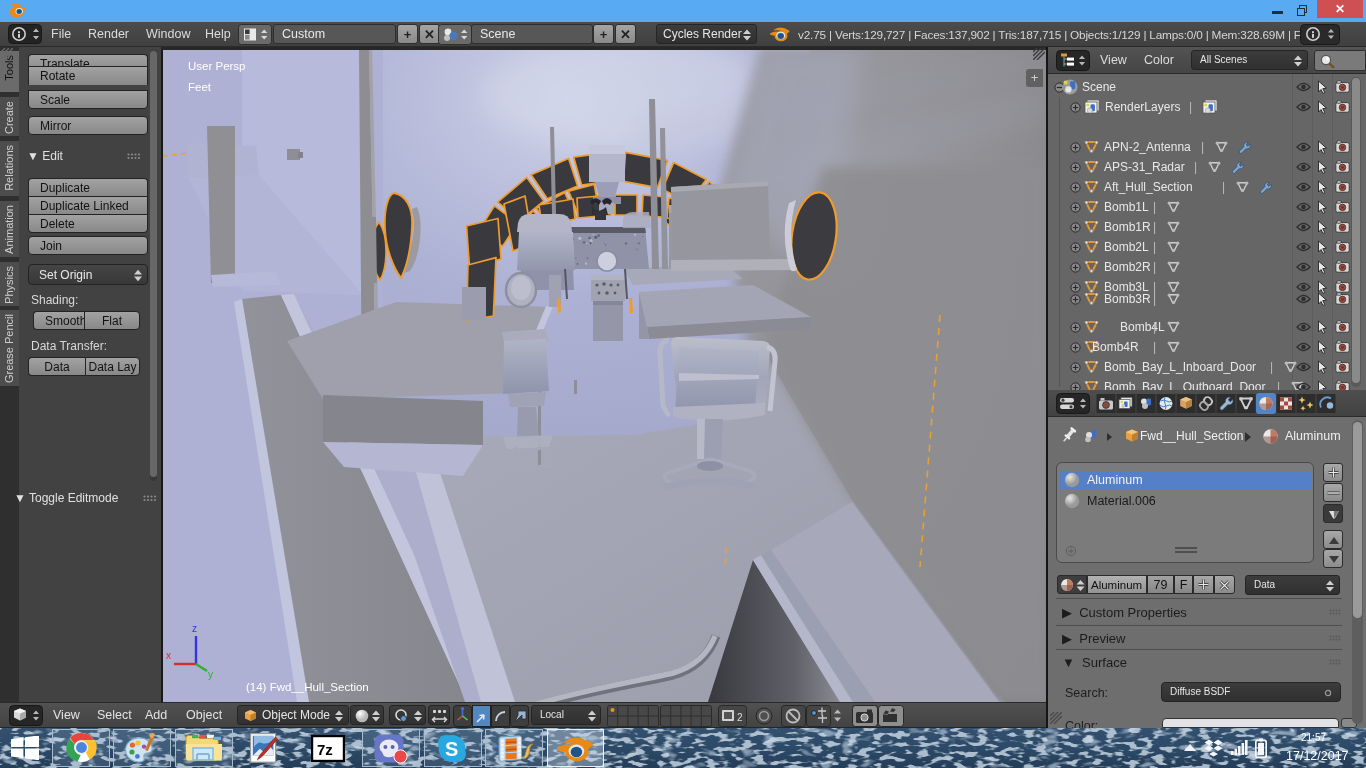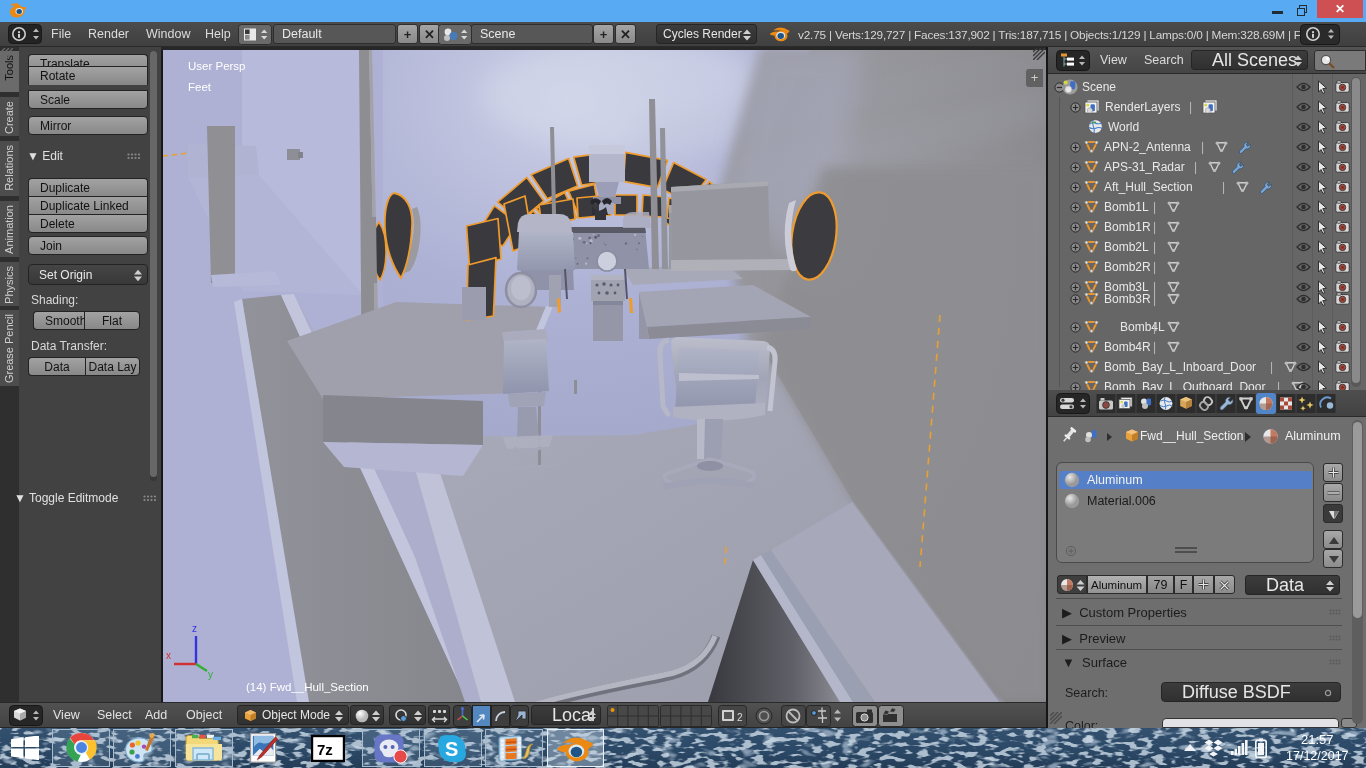--- a/index.html
+++ b/index.html
@@ -22,22 +22,22 @@
   
   #infobar { position:absolute; left:0; top:22px; width:1366px; height:25px;
     background:linear-gradient(#4c4c4c,#404040); border-bottom:1px solid #2a2a2a; }
   .menutxt { position:absolute; top:5px; font-size:12.5px; color:#dcdcdc; }
   .field { position:absolute; height:20px; top:2px; background:#575757; border:1px solid #2e2e2e;
      border-radius:3px; color:#e8e8e8; font-size:12.5px; line-height:18px; padding-left:8px; }
   .sqbtn { position:absolute; top:2px; width:21px; height:20px; border:1px solid #2e2e2e;
      background:linear-gradient(#a5a5a5,#8a8a8a); border-radius:3px; color:#222;
      font-size:13px; text-align:center; line-height:19px; font-weight:bold;}
   .darkdrop { position:absolute; top:2px; height:20px; background:linear-gradient(#3c3c3c,#303030);
-     border:1px solid #252525; border-radius:3px; color:#e6e6e6; font-size:18px;
-     line-height:18px; padding-left:20px;}
+     border:1px solid #252525; border-radius:3px; color:#e6e6e6; font-size:10px;
+     line-height:18px; padding-left:8px;}
   #stats { position:absolute; top:6px; left:798px; font-size:11.8px; color:#d6d6d6; letter-spacing:-0.2px; }
 
   
   #main { position:absolute; left:0; top:47px; width:1366px; height:681px; background:#424242; }
 
   
   #tabstrip { position:absolute; left:0; top:0; width:19px; height:655px; background:#2f2f2f; }
   .vtab { position:absolute; left:0; width:19px; background:#4d4d4d; border-radius:0 0 0 0;
      color:#cfcfcf; font-size:11px; }
   .vtab span { position:absolute; left:3px; top:4px; writing-mode:vertical-rl; transform:rotate(180deg); white-space:nowrap; }
@@ -110,21 +110,21 @@
     <div class="menutxt" style="left:88px">Render</div>
     <div class="menutxt" style="left:146px">Window</div>
     <div class="menutxt" style="left:205px">Help</div>
     <svg class="abs" style="left:238px;top:2px" width="34" height="21" viewBox="0 0 34 21">
       <rect x="0.5" y="0.5" width="33" height="20" rx="3" fill="#6a6a6a" stroke="#2e2e2e"></rect>
       <rect x="6" y="4.5" width="12" height="12" fill="#e8e8e8"></rect>
       <rect x="7" y="5.5" width="4.6" height="4.6" fill="#3a3a3a"></rect>
       <rect x="7" y="11" width="4.6" height="4.6" fill="#888"></rect>
       <path d="M23 9 l3.2 -3.6 3.2 3.6 z M23 12 l3.2 3.6 3.2 -3.6 z" fill="#d8d8d8"></path>
     </svg>
-    <div class="field" style="left:273px;width:123px">Default</div>
+    <div class="field" style="left:273px;width:123px">Custom</div>
     <div class="sqbtn" style="left:397px">+</div>
     <div class="sqbtn" style="left:419px">✕</div>
     <svg class="abs" style="left:438px;top:2px" width="34" height="21" viewBox="0 0 34 21">
       <rect x="0.5" y="0.5" width="33" height="20" rx="3" fill="#6a6a6a" stroke="#2e2e2e"></rect>
       <circle cx="10" cy="8" r="3.4" fill="#e8e8e8"></circle>
         <circle cx="15.5" cy="12" r="4.2" fill="#4a7ab5"></circle>
       <circle cx="9" cy="14" r="3" fill="#c0c0c0"></circle>
       <path d="M23 9 l3.2 -3.6 3.2 3.6 z M23 12 l3.2 3.6 3.2 -3.6 z" fill="#d8d8d8"></path>
     </svg>
     <div class="field" style="left:471px;width:122px">Scene</div>
@@ -573,21 +573,21 @@
       <div id="outlhead">
       <svg class="abs" style="left:8px;top:3px" width="34" height="21" viewBox="0 0 34 21">
             <rect x="0.5" y="0.5" width="33" height="20" rx="4" fill="#262626" stroke="#181818"></rect>
             <rect x="5" y="3.5" width="6" height="3" fill="#e8952f"></rect>
             <path d="M8 6.5 v10 M8 9 h3 M8 14 h3" stroke="#8aa" stroke-width="1"></path>
             <rect x="11" y="7.6" width="7" height="3" fill="#fff"></rect>
             <rect x="11" y="12.6" width="7" height="3" fill="#fff"></rect>
             <path d="M23 9 l3 -3.4 3 3.4 z M23 12 l3 3.4 3 -3.4 z" fill="#b8b8b8"></path>
           </svg>
       <div class="menutxt" style="left:52px;top:6px">View</div>
-      <div class="menutxt" style="left:96px;top:6px">Search</div>
+      <div class="menutxt" style="left:96px;top:6px">Color</div>
       <div class="darkdrop" style="left:143px;top:3px;width:117px">All Scenes<svg class="abs" style="right:4px;top:3px" width="10" height="14" viewBox="0 0 10 14">
               <path d="M1 6 l4 -4.5 4 4.5 z M1 8 l4 4.5 4 -4.5 z" fill="#cfcfcf"></path>
             </svg></div>
       <div class="abs" style="left:266px;top:3px;width:52px;height:21px;background:#7a7a7a;border:1px solid #2e2e2e;border-radius:3px 0 0 3px">
             <svg class="abs" style="left:4px;top:2px" width="17" height="17" viewBox="0 0 17 17">
               <circle cx="7" cy="7" r="4.6" fill="#e8e8e8" stroke="#555" stroke-width="1.2"></circle>
               <circle cx="8.5" cy="5.5" r="1.5" fill="#fff"></circle>
               <path d="M10.5 10.5 L15 15" stroke="#7a4a20" stroke-width="2.2"></path>
             </svg>
           </div>
@@ -653,41 +653,20 @@
       <svg class="abs" style="left:269px;top:3px" width="11" height="14" viewBox="0 0 11 14">
             <path d="M1.5 1 L9.5 8.2 L5.8 8.6 L7.8 12.6 L5.9 13.4 L4 9.5 L1.5 12 Z" fill="#e8e8e8" stroke="#222" stroke-width="0.9"></path>
           </svg>
       <svg class="abs" style="left:287px;top:3px" width="15" height="13" viewBox="0 0 15 13">
             <rect x="0.8" y="2.6" width="13.4" height="9.6" rx="1.6" fill="#d8d8d8" stroke="#333" stroke-width="0.9"></rect>
             <rect x="2" y="0.8" width="4" height="2.4" rx="0.8" fill="#d8d8d8" stroke="#333" stroke-width="0.8"></rect>
             <circle cx="7.5" cy="7.4" r="3.2" fill="#a84a3c" stroke="#333" stroke-width="0.9"></circle>
             <circle cx="7.5" cy="7.4" r="1.4" fill="#7a2a20"></circle>
           </svg>
       </div>
-      <div class="orow" style="top:70px">
-      <svg class="abs" style="left:40px;top:2px" width="15" height="15" viewBox="0 0 15 15">
-            <circle cx="7.5" cy="7.5" r="6.8" fill="#e8e8e8" stroke="#556" stroke-width="0.7"></circle>
-            <path d="M2 5 q3 -2.5 5 -1 q2.5 1.5 6 0.2 M1.2 8.6 q3.5 2 6.5 0.6 q3 -1.4 6.6 0.2 M5 1.2 q-1 3 0.4 6.2 q1.4 3.2 0.6 6.4" stroke="#3f7fd0" stroke-width="1.1" fill="none"></path>
-            <path d="M4 4.5 a3.5 3 0 0 1 4 -1" stroke="#4a9a4a" stroke-width="1.6" fill="none"></path>
-          </svg>
-      <span class="abs" style="left:60px;top:3px">World</span>
-      <svg class="abs" style="left:248px;top:5px" width="15" height="10" viewBox="0 0 15 10">
-            <path d="M1 5 Q7.5 -2.2 14 5 Q7.5 12.2 1 5 Z" fill="none" stroke="#2e2e2e" stroke-width="1.2"></path>
-            <circle cx="7.5" cy="5" r="2.3" fill="#2e2e2e"></circle>
-          </svg>
-      <svg class="abs" style="left:269px;top:3px" width="11" height="14" viewBox="0 0 11 14">
-            <path d="M1.5 1 L9.5 8.2 L5.8 8.6 L7.8 12.6 L5.9 13.4 L4 9.5 L1.5 12 Z" fill="#e8e8e8" stroke="#222" stroke-width="0.9"></path>
-          </svg>
-      <svg class="abs" style="left:287px;top:3px" width="15" height="13" viewBox="0 0 15 13">
-            <rect x="0.8" y="2.6" width="13.4" height="9.6" rx="1.6" fill="#d8d8d8" stroke="#333" stroke-width="0.9"></rect>
-            <rect x="2" y="0.8" width="4" height="2.4" rx="0.8" fill="#d8d8d8" stroke="#333" stroke-width="0.8"></rect>
-            <circle cx="7.5" cy="7.4" r="3.2" fill="#a84a3c" stroke="#333" stroke-width="0.9"></circle>
-            <circle cx="7.5" cy="7.4" r="1.4" fill="#7a2a20"></circle>
-          </svg>
-      </div>
       <div class="orow" style="top:90px">
       <svg class="abs" style="left:22px;top:5px" width="11" height="11" viewBox="0 0 11 11">
             <circle cx="5.5" cy="5.5" r="4.6" fill="#888" stroke="#2a2a2a"></circle>
             <path d="M5.5 2.8 v5.4 M2.8 5.5 h5.4" stroke="#2a2a2a" stroke-width="1.2"></path>
           </svg>
       <svg class="abs" style="left:36px;top:3px" width="15" height="14" viewBox="0 0 15 14">
             <path d="M2 2 h11 l-4.6 9.5 h-1.8 Z" fill="none" stroke="#e8952f" stroke-width="2"></path>
             <circle cx="2.5" cy="2.5" r="1.7" fill="#ddd" stroke="#555" stroke-width="0.6"></circle>
             <circle cx="12.5" cy="2.5" r="1.7" fill="#ddd" stroke="#555" stroke-width="0.6"></circle>
             <circle cx="7.5" cy="11" r="1.7" fill="#ddd" stroke="#555" stroke-width="0.6"></circle>
@@ -1024,21 +1003,21 @@
       <svg class="abs" style="left:22px;top:5px" width="11" height="11" viewBox="0 0 11 11">
             <circle cx="5.5" cy="5.5" r="4.6" fill="#888" stroke="#2a2a2a"></circle>
             <path d="M5.5 2.8 v5.4 M2.8 5.5 h5.4" stroke="#2a2a2a" stroke-width="1.2"></path>
           </svg>
       <svg class="abs" style="left:36px;top:3px" width="15" height="14" viewBox="0 0 15 14">
             <path d="M2 2 h11 l-4.6 9.5 h-1.8 Z" fill="none" stroke="#e8952f" stroke-width="2"></path>
             <circle cx="2.5" cy="2.5" r="1.7" fill="#ddd" stroke="#555" stroke-width="0.6"></circle>
             <circle cx="12.5" cy="2.5" r="1.7" fill="#ddd" stroke="#555" stroke-width="0.6"></circle>
             <circle cx="7.5" cy="11" r="1.7" fill="#ddd" stroke="#555" stroke-width="0.6"></circle>
           </svg>
-      <span class="abs" style="left:56px;top:3px">Bomb4R</span>
+      <span class="abs" style="left:44px;top:3px">Bomb4R</span>
       <span class="abs" style="left:105px;top:3px;color:#bbb">|</span>
       <svg class="abs" style="left:119px;top:4px" width="13" height="12" viewBox="0 0 15 14">
             <path d="M2 2 h11 l-4.6 9.5 h-1.8 Z" fill="none" stroke="#cfcfcf" stroke-width="1.6"></path>
             <circle cx="2.5" cy="2.5" r="1.8" fill="#bbb"></circle>
             <circle cx="12.5" cy="2.5" r="1.8" fill="#bbb"></circle>
             <circle cx="7.5" cy="11" r="1.8" fill="#bbb"></circle>
           </svg>
       <svg class="abs" style="left:248px;top:5px" width="15" height="10" viewBox="0 0 15 10">
             <path d="M1 5 Q7.5 -2.2 14 5 Q7.5 12.2 1 5 Z" fill="none" stroke="#2e2e2e" stroke-width="1.2"></path>
             <circle cx="7.5" cy="5" r="2.3" fill="#2e2e2e"></circle>
@@ -1541,16 +1520,16 @@
           <rect x="7" y="6" width="2.6" height="9"></rect>
           <rect x="10.5" y="3" width="2.6" height="12"></rect>
           <rect x="14" y="0" width="2.6" height="15"></rect>
         </g>
 </svg>
     <svg class="abs" style="left:1255px;top:10px" width="12" height="20" viewBox="0 0 12 20">
 <rect x="0.8" y="2.4" width="10.4" height="17" rx="1.6" fill="none" stroke="#f4f6f8" stroke-width="1.7"></rect>
 <rect x="4" y="0.4" width="4" height="2" fill="#f4f6f8"></rect>
 <rect x="3" y="5" width="6" height="12" fill="#f4f6f8"></rect>
 </svg>
-    <div class="tray" style="left:1301px;top:4px;font-size:13px">21:57</div>
+    <div class="tray" style="left:1301px;top:4px;font-size:10px">21:57</div>
     <div class="tray" style="left:1286px;top:21px;font-size:12.5px">17/12/2017</div>
   </div>
 </div>
 
 </body></html>

